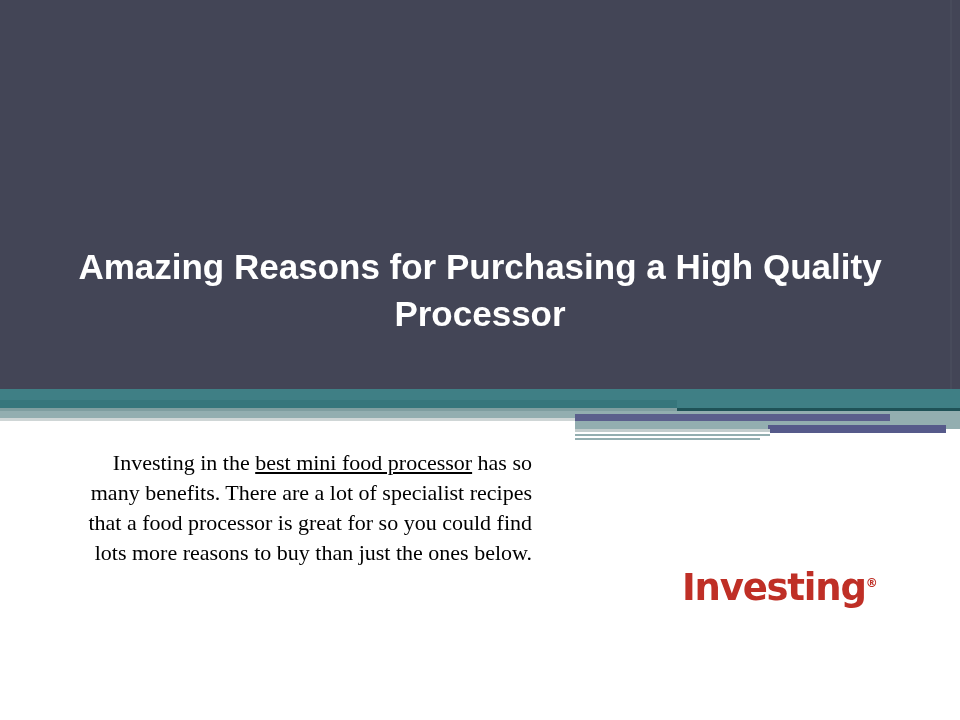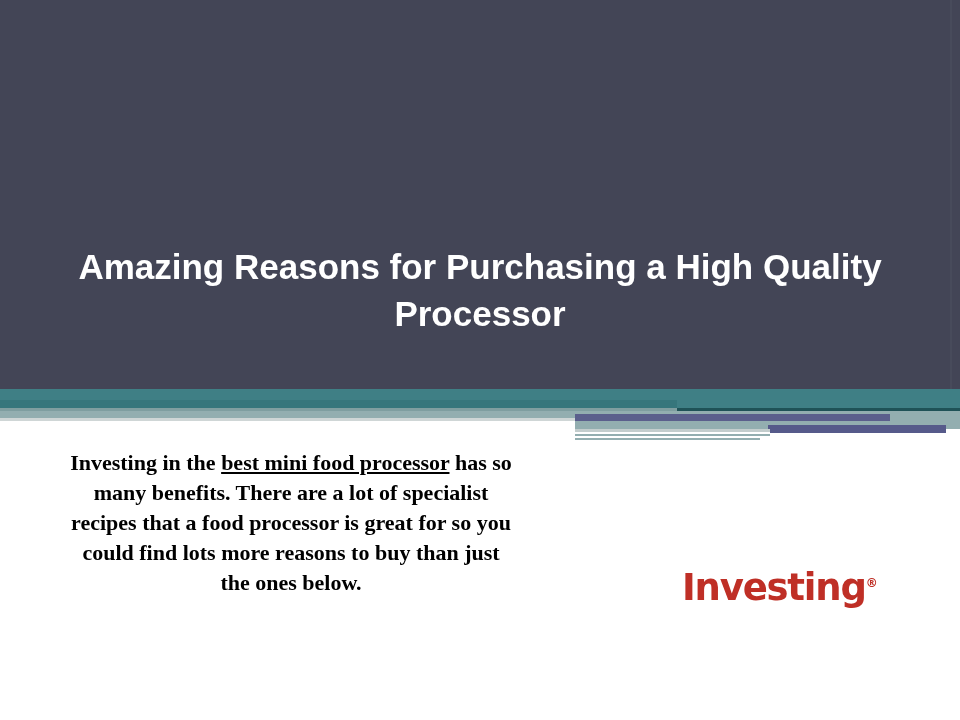--- a/index.html
+++ b/index.html
@@ -60,29 +60,28 @@
     height: 56px;
   }
   .stripe {
     position: absolute;
     left: 0;
   }
 
   
   .body-text {
     position: absolute;
-    left: 66px;
+    left: 82px;
     top: 448px;
     width: 450px;
     font-family: "Liberation Serif", serif;
     font-size: 22px;
     line-height: 30px;
     color: #000000;
-    text-align: center;
-    font-weight: bold;
+    text-align: right;
   }
   .body-text .link {
     text-decoration: underline;
   }
 
   
   .logo {
     position: absolute;
     left: 682px;
     top: 563px;

